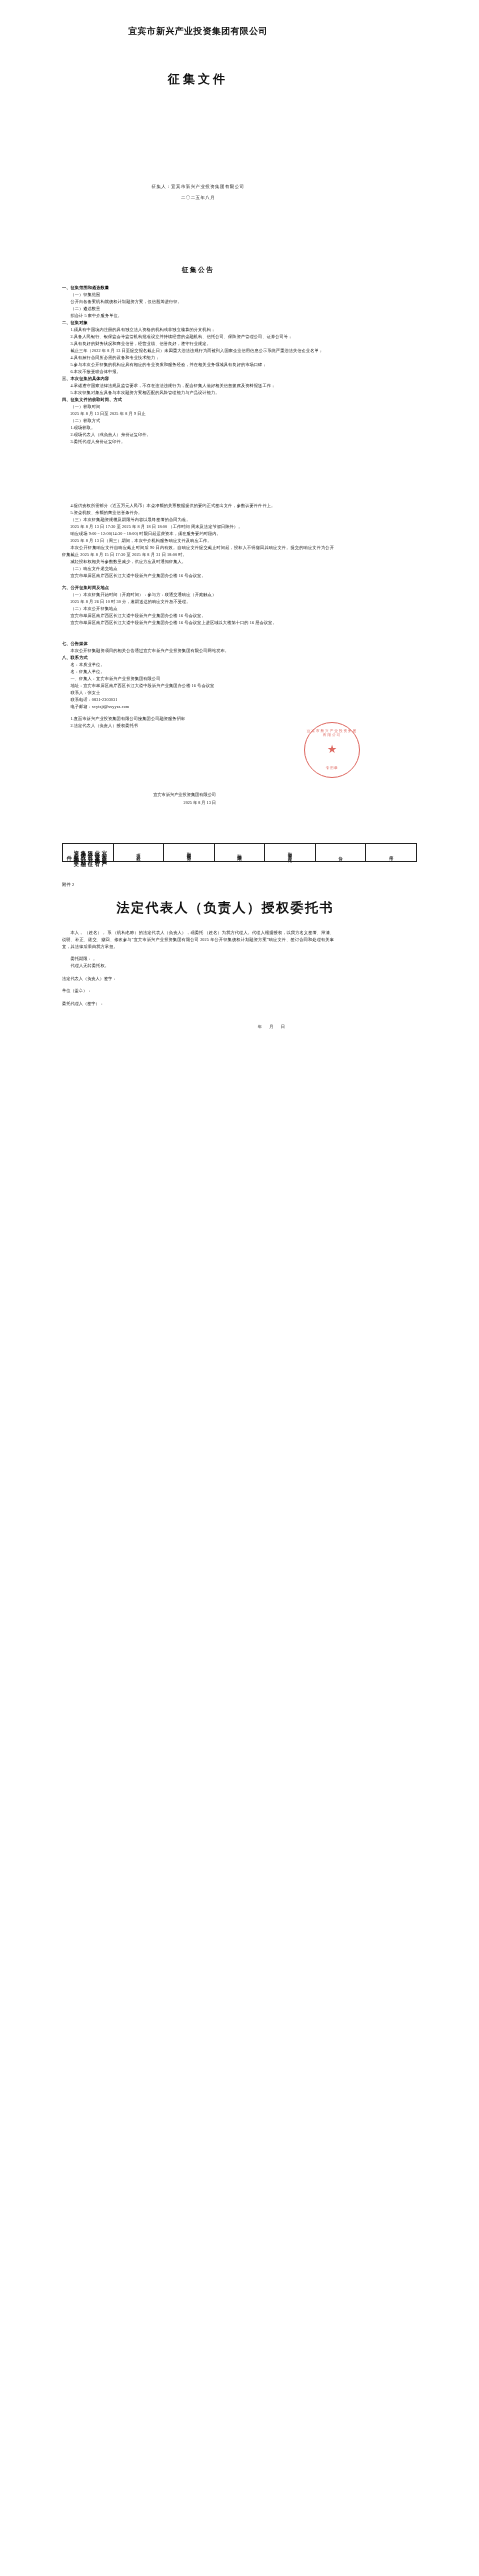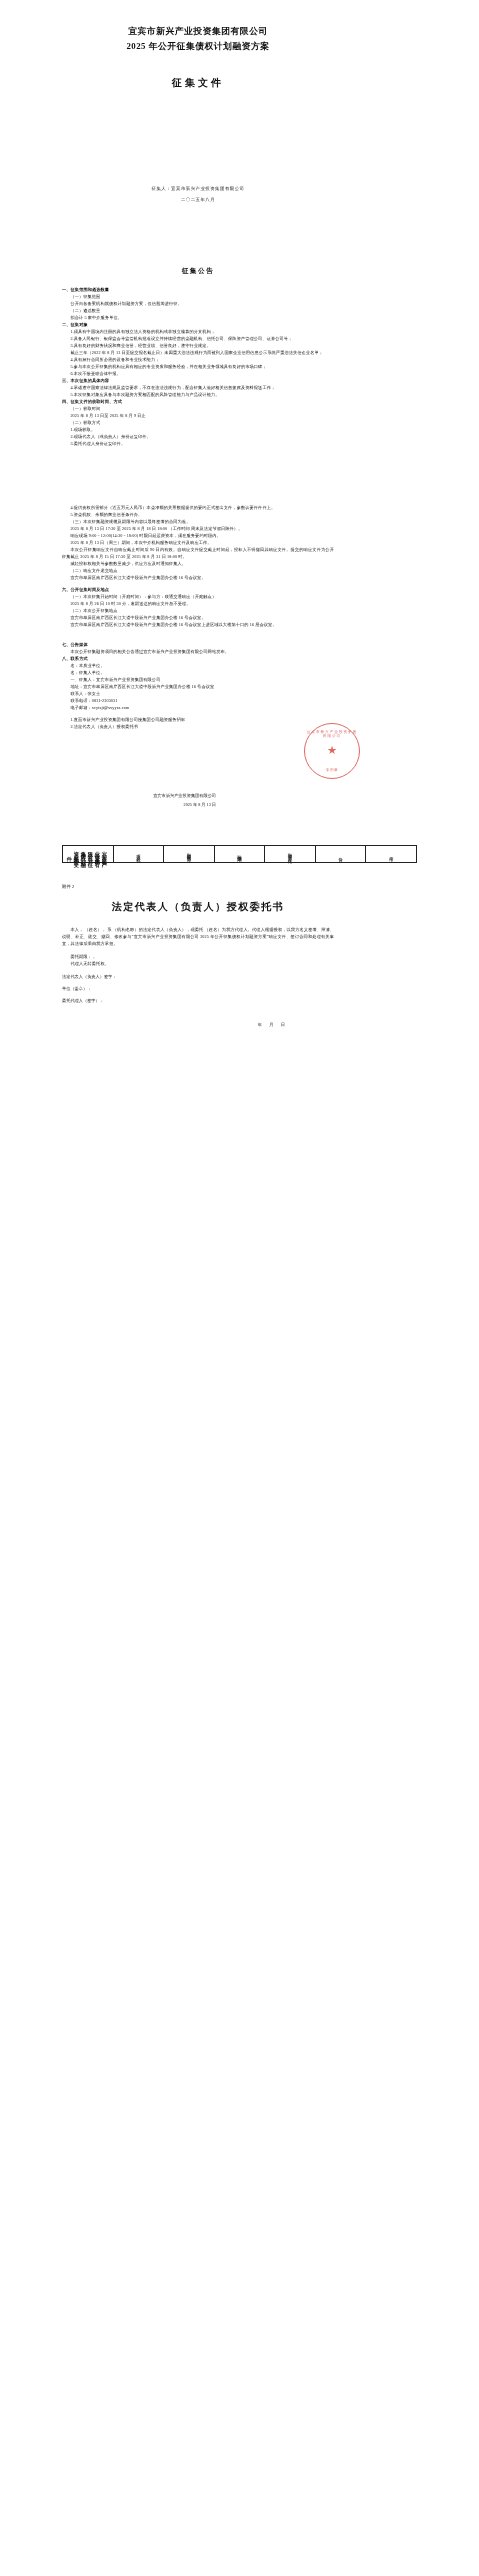--- a/index.html
+++ b/index.html
@@ -15,22 +15,22 @@
     padding:14.4px 62px 20.6px 62px;
   }
   .title-block{text-align:center;margin-top:9.3px;}
   .doc-title{
     font-size:8.8px;
     line-height:15.5px;
     font-weight:bold;
     letter-spacing:0.5px;
   }
   .doc-subtitle{
-    margin-top:21px;
-    font-size:10px;
+    margin-top:32px;
+    font-size:12px;
     font-weight:bold;
     letter-spacing:3.1px;
   }
   .signature-block{
     margin-top:93px;
     text-align:center;
     font-size:4.4px;
     line-height:11.3px;
     letter-spacing:0.5px;
   }
@@ -108,36 +108,35 @@
     text-orientation:upright;
     letter-spacing:1px;
     display:inline-block;
   }
   .vt-tall{height:155px;}
   .vt-title span{font-size:5.2px;font-weight:bold;letter-spacing:2.1px;}
   .vt-head span{font-size:4.4px;}
   
   .att-label{font-size:4.4px;margin-top:20.6px;}
   .att-title{
-    text-align:center;font-size:10px;font-weight:bold;
+    text-align:right;font-size:13px;font-weight:bold;
     letter-spacing:1.5px;margin:11.3px 0 12.4px 0;
   }
   .fill-lines div{margin-top:7.2px;font-size:4.2px;}
   .date-line{
     text-align:right;padding-right:46px;margin-top:18.5px;font-size:4.2px;letter-spacing:3.1px;
   }
 </style>
 </head>
 <body>
 
 <div class="page">
 
   <div class="title-block">
     <div class="doc-title">宜宾市新兴产业投资集团有限公司</div>
-    <div class="doc-title">2025 年公开征集债权计划融资方案</div>
     <div class="doc-subtitle">征集文件</div>
   </div>
 
   <div class="signature-block">
     <div>征集人：宜宾市新兴产业投资集团有限公司</div>
     <div>二〇二五年八月</div>
   </div>
 
   <div class="section-head">征集公告</div>
 

